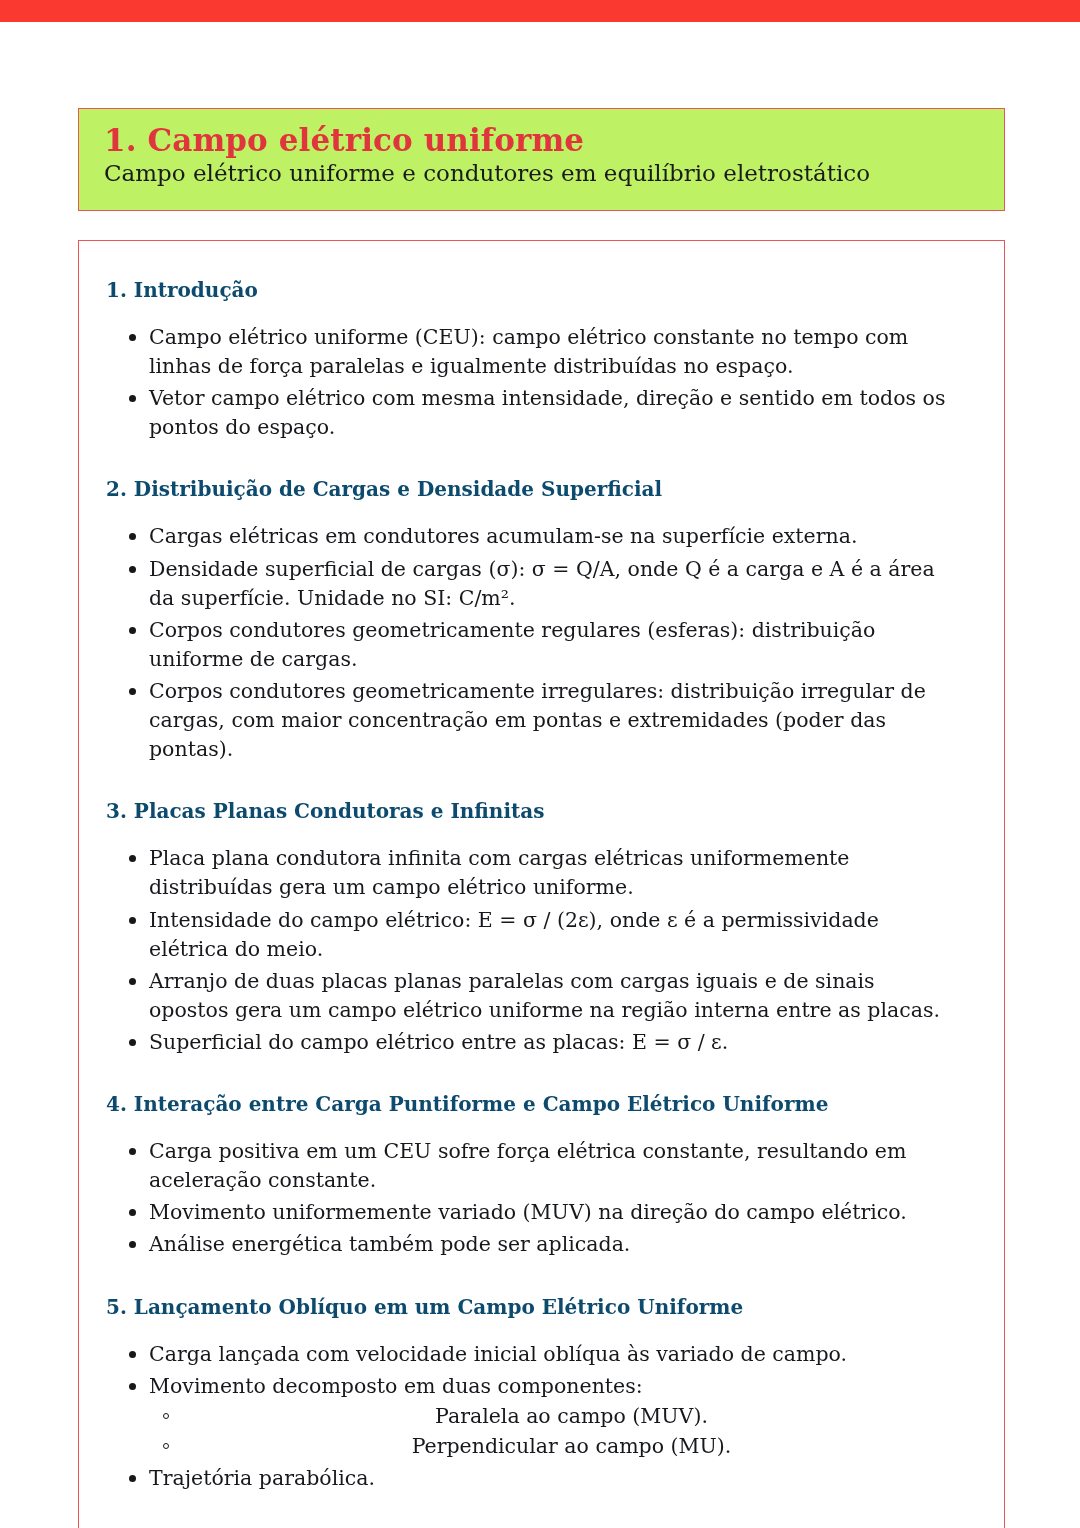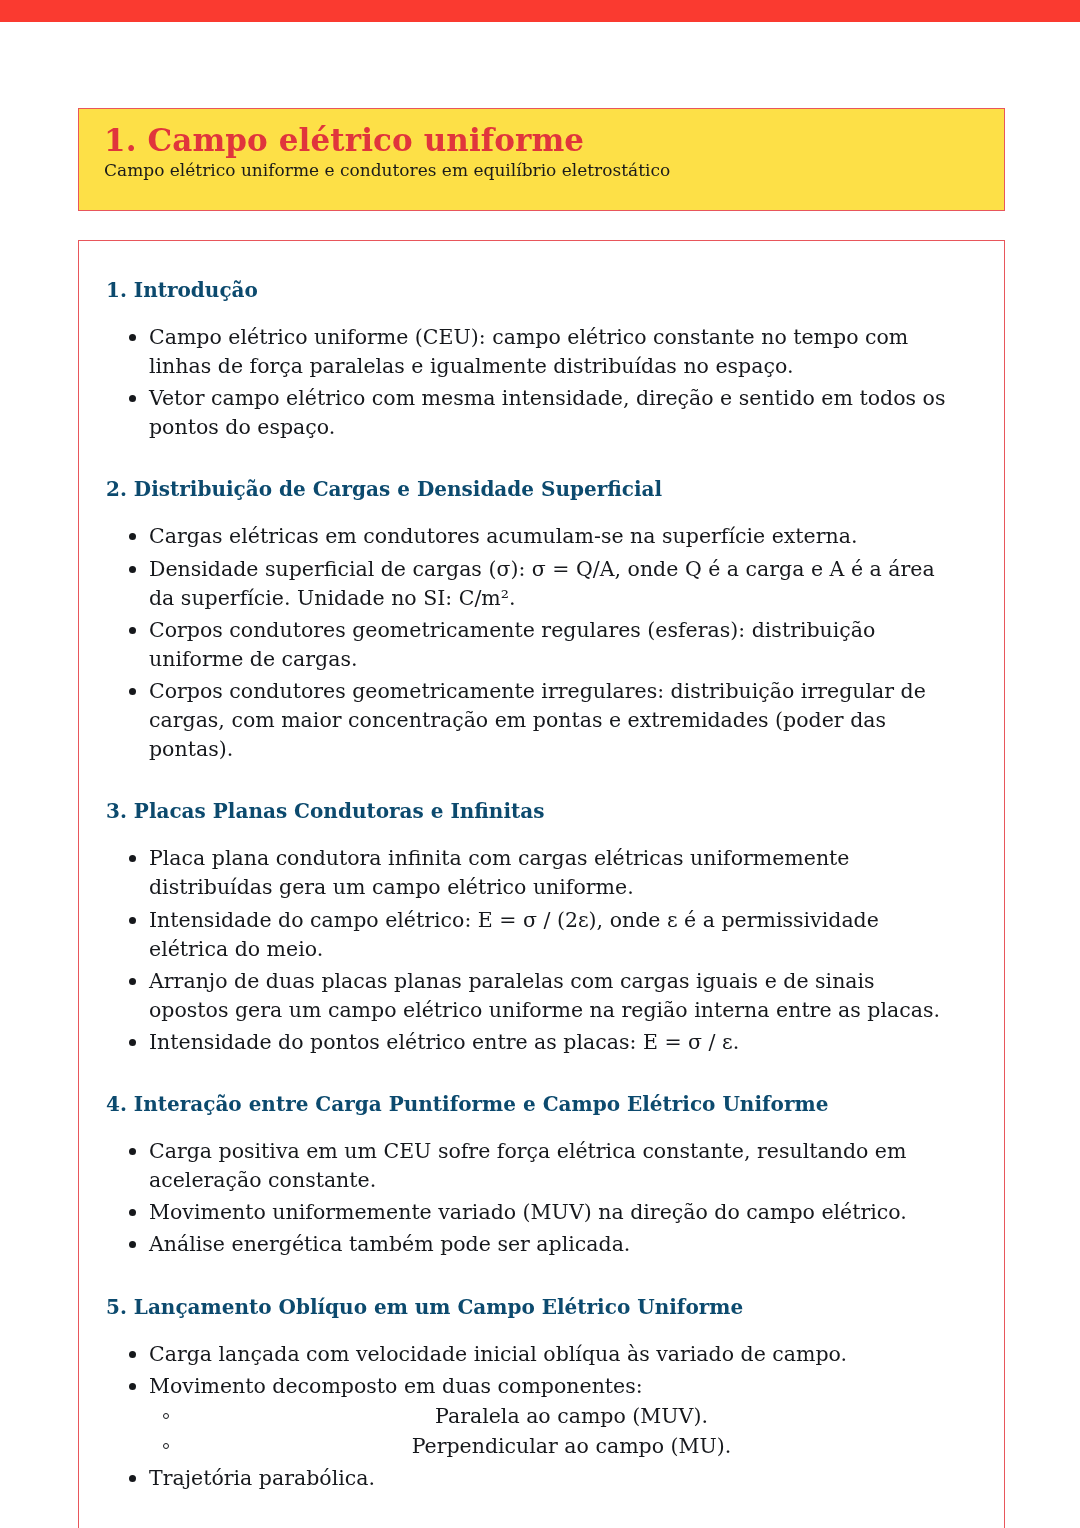--- a/index.html
+++ b/index.html
@@ -28,37 +28,37 @@
 
   
   .header-box {
     position: absolute;
     left: 78px;
     top: 108px;
     width: 927px;
     height: 103px;
     box-sizing: border-box;
     border: 1.5px solid #e8565b;
-    background: #fde047;
+    background: #bef264;
     padding: 14px 0 0 25px;
   }
   .doc-title {
     margin: 0;
     font-family: "DejaVu Serif", "Liberation Serif", serif;
     font-size: 31px;
     font-weight: bold;
     color: #e0353c;
     letter-spacing: 0.1px;
     line-height: 1.12;
     white-space: nowrap;
   }
   .doc-subtitle {
     margin: 2px 0 0 0;
     font-family: "DejaVu Serif", "Liberation Serif", serif;
-    font-size: 17px;
+    font-size: 23px;
     font-weight: normal;
     color: #1a1a1a;
     line-height: 1.2;
     white-space: nowrap;
   }
 
   
   .body-box {
     position: absolute;
     left: 78px;
@@ -164,21 +164,21 @@
       <li>Corpos condutores geometricamente irregulares: distribuição irregular de cargas, com maior concentração em pontas e extremidades (poder das pontas).</li>
     </ul>
   </div>
 
   <div class="section">
     <h2 class="section-heading">3. Placas Planas Condutoras e Infinitas</h2>
     <ul class="bullets">
       <li>Placa plana condutora infinita com cargas elétricas uniformemente distribuídas gera um campo elétrico uniforme.</li>
       <li>Intensidade do campo elétrico: E = σ / (2ε), onde ε é a permissividade elétrica do meio.</li>
       <li>Arranjo de duas placas planas paralelas com cargas iguais e de sinais opostos gera um campo elétrico uniforme na região interna entre as placas.</li>
-      <li>Intensidade do pontos elétrico entre as placas: E = σ / ε.</li>
+      <li>Superficial do campo elétrico entre as placas: E = σ / ε.</li>
     </ul>
   </div>
 
   <div class="section">
     <h2 class="section-heading">4. Interação entre Carga Puntiforme e Campo Elétrico Uniforme</h2>
     <ul class="bullets">
       <li>Carga positiva em um CEU sofre força elétrica constante, resultando em aceleração constante.</li>
       <li>Movimento uniformemente variado (MUV) na direção do campo elétrico.</li>
       <li>Análise energética também pode ser aplicada.</li>
     </ul>

